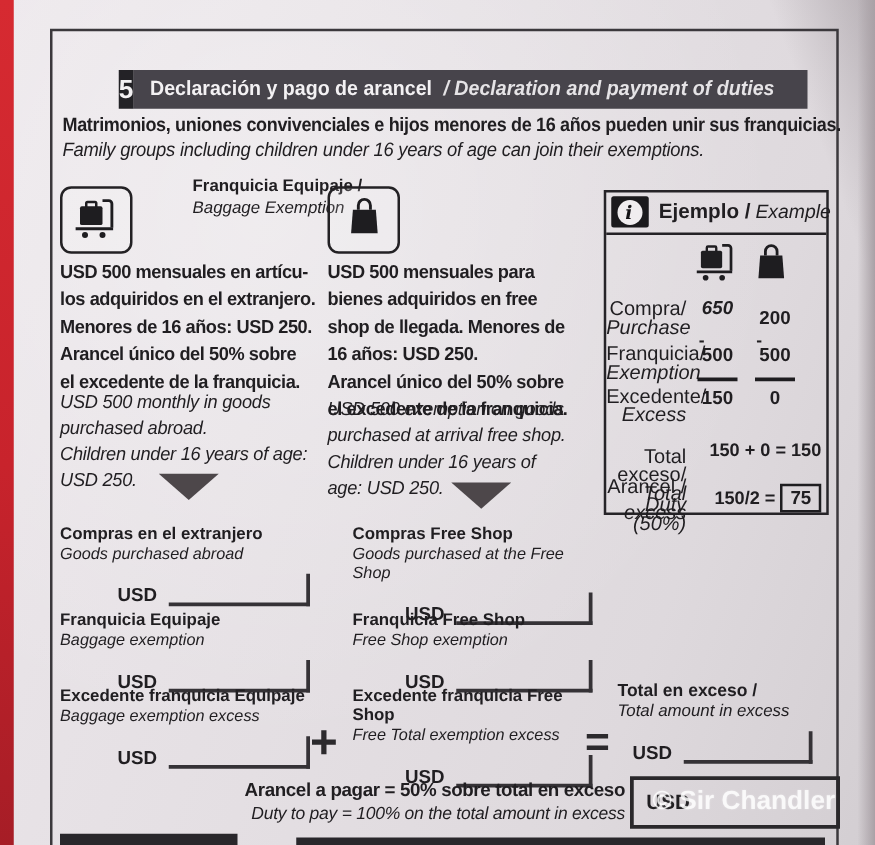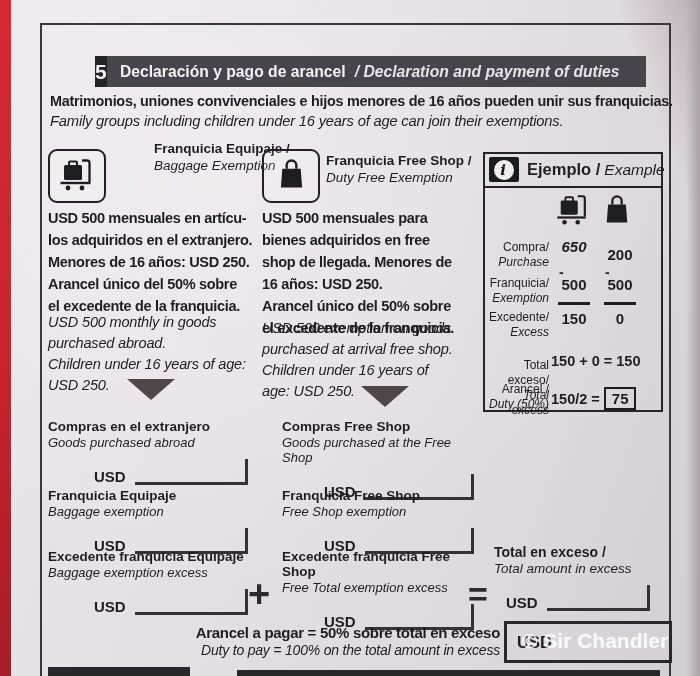--- a/index.html
+++ b/index.html
@@ -48,28 +48,28 @@
   .info-icon{position:absolute;left:4px;top:3px;width:30px;height:25px;background:#1b1a1d;border-radius:2px;
     display:flex;align-items:center;justify-content:center;}
   .info-i{width:20px;height:20px;background:#f0edef;border-radius:50%;
     font:italic bold 15px "DejaVu Serif",serif;color:#141316;
     display:flex;align-items:center;justify-content:center;padding-right:2px;box-sizing:border-box;}
   .ex-title{position:absolute;left:42px;top:6px;white-space:nowrap;}
   .ex-title .es{font-weight:bold;font-size:16.5px;}
   .ex-title .en{font-style:italic;font-size:15.5px;margin-left:4px;}
   .ex-icons{position:absolute;top:38px;left:0;width:100%;}
   .ex-row{position:absolute;left:0;width:100%;}
-  .ex-label{position:absolute;left:0;top:0;width:64px;text-align:right;font-size:12px;line-height:15px;}
+  .ex-label{position:absolute;left:0;top:0;width:64px;text-align:right;font-size:16px;line-height:15px;}
   .ex-label .en{font-style:italic;display:block;}
   .ex-label .es{display:block;}
   .ex-val{position:absolute;top:0;width:46px;text-align:center;font-weight:bold;font-size:15px;}
   .v1{left:66px;} .v2{left:112px;}
   .ex-minus{position:absolute;top:0;width:46px;font-weight:bold;font-size:14px;padding-left:8px;box-sizing:border-box;}
   .ex-rule{position:absolute;width:32px;height:2.5px;background:#1e1d20;}
-  .ex-formula{position:absolute;left:66px;width:106px;text-align:left;font-weight:bold;font-size:14.5px;}
+  .ex-formula{position:absolute;left:66px;width:106px;text-align:right;font-weight:bold;font-size:14.5px;}
   .res-box{display:inline-block;border:2px solid #1e1d20;padding:1px 6px;font-weight:bold;font-size:15px;margin-left:4px;}
 
   
   .field{position:absolute;}
   .lbl-es{font-weight:bold;font-size:13.5px;}
   .lbl-en{font-style:italic;font-size:13px;margin-top:1px;}
   .usd-row{display:flex;align-items:flex-end;margin-top:9px;}
   .usd{font-weight:bold;font-size:15px;margin-right:9px;}
   .wline{flex:1;height:23px;border-bottom:3px solid #353236;border-right:3px solid #353236;}
   .op{position:absolute;font-weight:900;color:#2c2a2d;line-height:1;}
@@ -134,24 +134,20 @@
   <div class="tri" style="left:127px;top:379px;"></div>
 
   <div class="icon-box" style="left:262px;top:149px;">
     <span>
       <svg viewBox="0 0 30 34" width="29" height="33">
         <path d="M10 11 v-3.5 a5 5 0 0 1 10 0 V11" fill="none" stroke="#1e1d20" stroke-width="2.4"></path>
         <path d="M5.5 11 h19 l1.5 19.5 H4 Z" fill="#1e1d20"></path>
       </svg>
     </span>
   </div>
-  <div class="col-head" style="left:326px;top:152px;">
-    <div class="hes">Franquicia Free Shop /</div>
-    <div class="hen">Duty Free Exemption</div>
-  </div>
   <div class="body-es" style="left:262px;top:207px;">USD 500 mensuales para
 bienes adquiridos en free
 shop de llegada. Menores de
 16 años: USD 250.
 Arancel único del 50% sobre
 el excedente de la franquicia.</div>
   <div class="body-en" style="left:262px;top:317px;">USD 500 exemption on goods
 purchased at arrival free shop.
 Children under 16 years of
 age: USD 250.</div>

